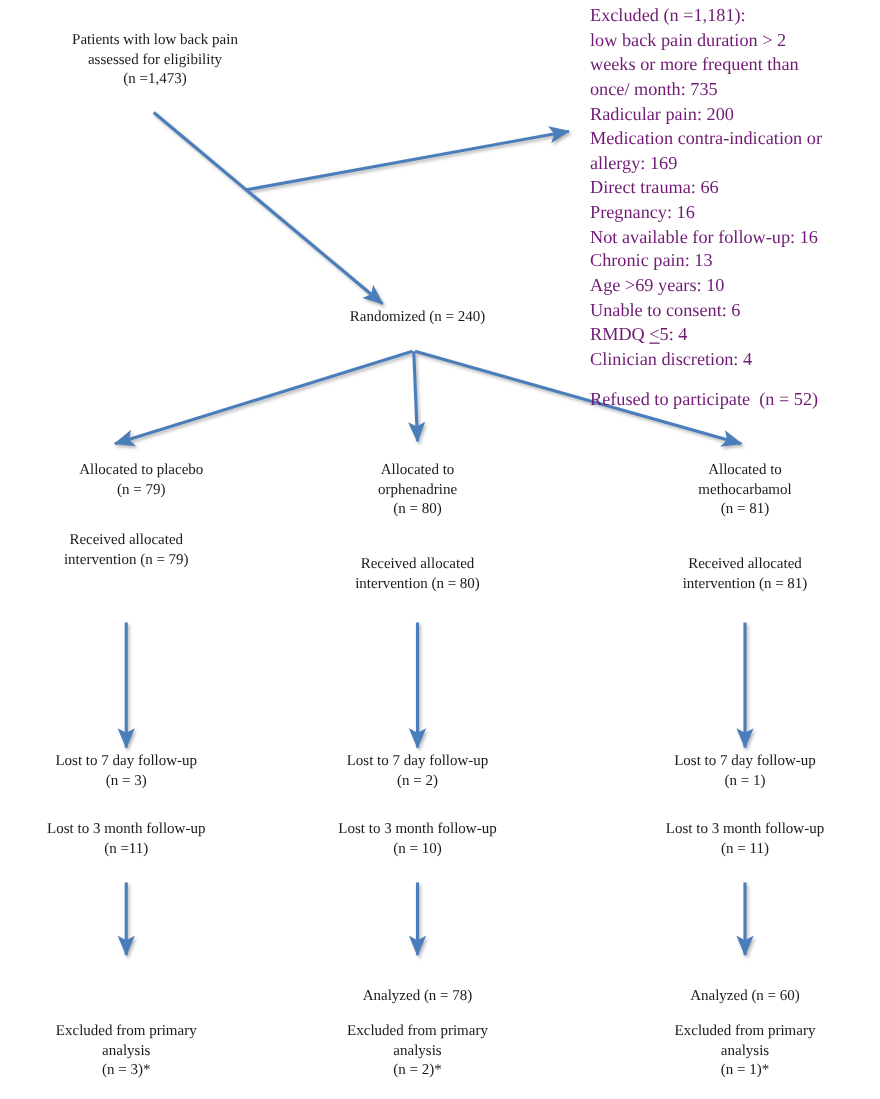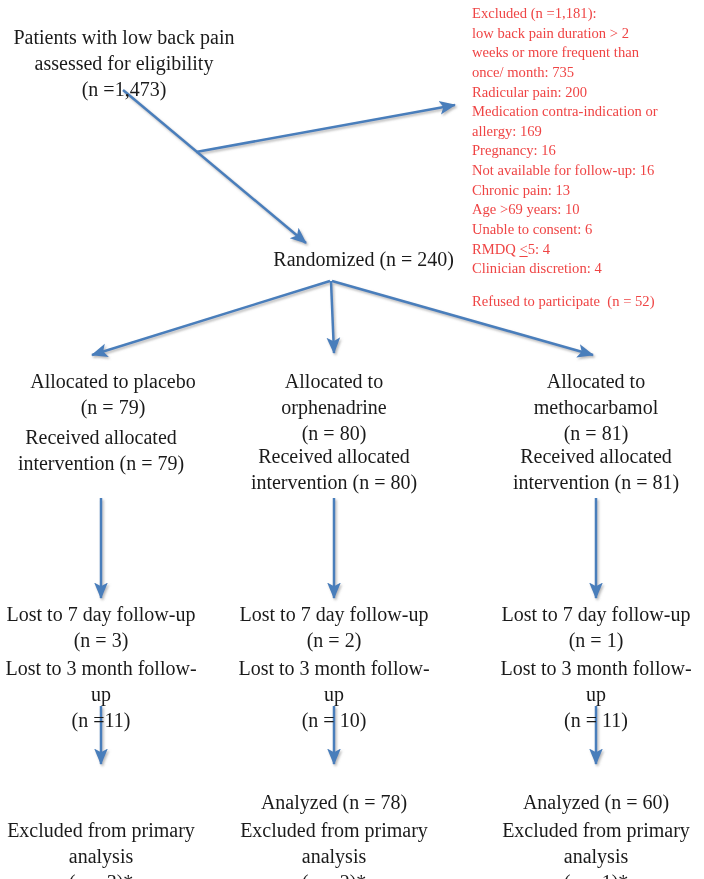--- a/index.html
+++ b/index.html
@@ -21,34 +21,34 @@
     position: absolute;
     left: 0;
     top: 0;
     width: 704px;
     height: 879px;
     pointer-events: none;
   }
   .node {
     position: absolute;
     text-align: center;
-    font-size: 20px;
+    font-size: 12px;
     line-height: 1.30;
     color: #1a1a1a;
     white-space: pre-line;
   }
   .excluded-box {
     position: absolute;
     left: 472px;
     top: 4px;
     width: 228px;
     font-size: 14.6px;
     line-height: 1.345;
     text-align: left;
-    color: #ef4444;
+    color: #701a75;
   }
   .excluded-line {
     display: block;
     white-space: pre-wrap;
   }
   .excluded-gap {
     display: block;
     height: 13px;
   }
   .lte {
@@ -88,30 +88,31 @@
       <path d="M 101,706 L 101,764" marker-end="url(#ah)"></path>
       <path d="M 334,706 L 334,764" marker-end="url(#ah)"></path>
       <path d="M 596,706 L 596,764" marker-end="url(#ah)"></path>
     </g>
   </svg>
 
   <div class="node" style="left:4px; top:24px; width:240px;">Patients with low back pain
 assessed for eligibility
 (n =1,473)</div>
 
-  <div class="node" style="left:214px; top:246px; width:240px;text-align:right;">Randomized (n = 240)</div>
+  <div class="node" style="left:214px; top:246px; width:240px;">Randomized (n = 240)</div>
 
   <div class="excluded-box">
     <span class="excluded-line">Excluded (n =1,181):</span>
     <span class="excluded-line">low back pain duration &gt; 2
 weeks or more frequent than
 once/ month: 735</span>
     <span class="excluded-line">Radicular pain: 200</span>
     <span class="excluded-line">Medication contra-indication or
 allergy: 169</span>
+    <span class="excluded-line">Direct trauma: 66</span>
     <span class="excluded-line">Pregnancy: 16</span>
     <span class="excluded-line">Not available for follow-up: 16</span>
     <span class="excluded-line">Chronic pain: 13</span>
     <span class="excluded-line">Age &gt;69 years: 10</span>
     <span class="excluded-line">Unable to consent: 6</span>
     <span class="excluded-line"><span>RMDQ </span><span class="lte">&lt;</span><span>5: 4</span></span>
     <span class="excluded-line">Clinician discretion: 4</span>
     <span class="excluded-gap"></span>
     <span class="excluded-line">Refused to participate  (n = 52)</span>
   </div>

